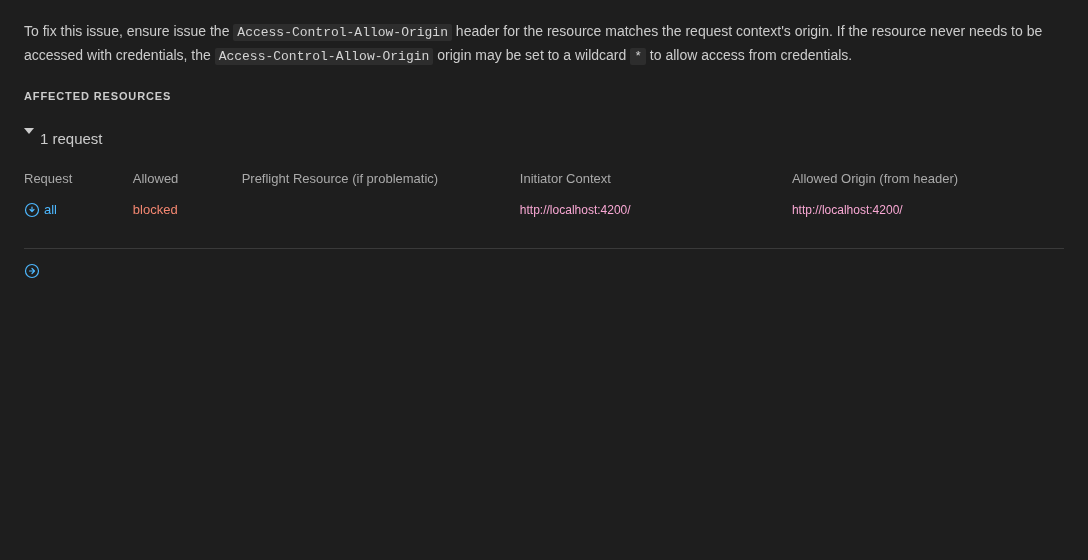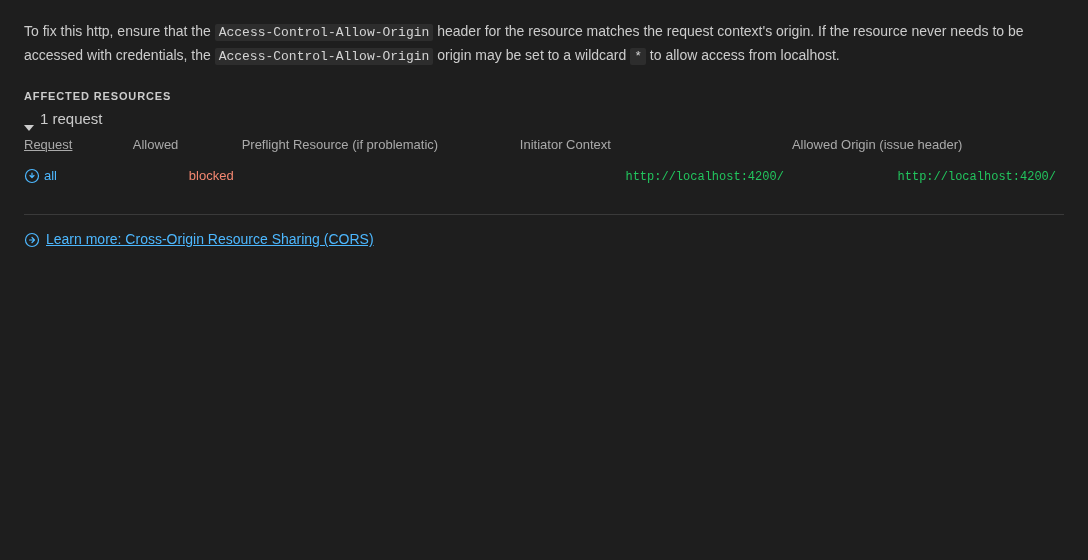--- a/index.html
+++ b/index.html
@@ -42,30 +42,31 @@
       padding: 1px 4px;
       border-radius: 2px;
       font-size: 13px;
     }
 
     .section-label {
       font-size: 11px;
       font-weight: 700;
       letter-spacing: 0.08em;
       color: #cccccc;
-      margin-bottom: 4px;
+      margin-bottom: 24px;
       text-transform: uppercase;
     }
 
     .request-toggle {
       display: flex;
-      align-items: flex-end;
+      align-items: flex-start;
       gap: 6px;
       font-size: 15px;
       color: #cccccc;
+      margin-bottom: 14px;
       cursor: pointer;
     }
 
     .triangle {
       display: inline-block;
       width: 0;
       height: 0;
       border-left: 5px solid transparent;
       border-right: 5px solid transparent;
       border-top: 6px solid #cccccc;
@@ -88,28 +89,27 @@
     }
 
     .resources-table th:first-child {
       padding-left: 0;
     }
 
     .resources-table td {
       padding: 4px 8px 4px 0;
       vertical-align: middle;
       font-size: 13px;
-      text-align: right;
     }
 
     .resources-table td:first-child {
       padding-left: 0;
     }
 
-    .col-request { min-width: 80px; text-decoration: underline; }
+    .col-request { min-width: 80px; }
     .col-status { min-width: 80px; }
     .col-preflight { min-width: 160px; }
     .col-initiator { min-width: 200px; }
     .col-allowed { min-width: 200px; }
 
     .request-link {
       color: #4db8ff;
       text-decoration: none;
       display: flex;
       align-items: center;
@@ -126,23 +126,23 @@
       width: 16px;
       height: 16px;
     }
 
     .status-blocked {
       color: #f48771;
       font-weight: 500;
     }
 
     .monospace-value {
-      font-family: Liberation Mono, monospace;
+      font-family: Liberation Sans, sans-serif;
       font-size: 12px;
-      color: #22c55e;
+      color: #f9a8d4;
     }
 
     .learn-more-section {
       margin-top: 8px;
       border-top: 1px solid #3a3a3a;
       padding-top: 14px;
     }
 
     .learn-more-link {
       color: #4db8ff;
@@ -162,38 +162,38 @@
 
     .link-icon svg {
       width: 16px;
       height: 16px;
     }
   </style>
 </head>
 <body>
 
 <div class="description-text">
-  <span>To fix this http, ensure that the </span><code>Access-Control-Allow-Origin</code><span> header for the resource matches the request context's origin. If the resource never needs to be accessed with credentials, the </span><code>Access-Control-Allow-Origin</code><span> origin may be set to a wildcard </span><code class="wildcard">*</code><span> to allow access from localhost.</span>
+  <span>To fix this issue, ensure issue the </span><code>Access-Control-Allow-Origin</code><span> header for the resource matches the request context's origin. If the resource never needs to be accessed with credentials, the </span><code>Access-Control-Allow-Origin</code><span> origin may be set to a wildcard </span><code class="wildcard">*</code><span> to allow access from credentials.</span>
 </div>
 
 <div class="section-label">AFFECTED RESOURCES</div>
 
 <div class="request-toggle">
   <span class="triangle"></span>
   <span>1 request</span>
 </div>
 
 <table class="resources-table">
   <thead>
     <tr>
       <th class="col-request">Request</th>
       <th class="col-status">Allowed</th>
       <th class="col-preflight">Preflight Resource (if problematic)</th>
       <th class="col-initiator">Initiator Context</th>
-      <th class="col-allowed">Allowed Origin (issue header)</th>
+      <th class="col-allowed">Allowed Origin (from header)</th>
     </tr>
   </thead>
   <tbody>
     <tr>
       <td>
         <a href="#" class="request-link">
           <span class="request-icon">
             <svg viewBox="0 0 16 16" fill="none" xmlns="http://www.w3.org/2000/svg">
               <circle cx="8" cy="8" r="6.5" stroke="#4db8ff" stroke-width="1.2"></circle>
               <path d="M8 5v4M6 7.5l2 2 2-2" stroke="#4db8ff" stroke-width="1.2" stroke-linecap="round" stroke-linejoin="round"></path>
@@ -219,15 +219,14 @@
 </table>
 
 <div class="learn-more-section">
   <a href="#" class="learn-more-link">
     <span class="link-icon">
       <svg viewBox="0 0 16 16" fill="none" xmlns="http://www.w3.org/2000/svg">
         <circle cx="8" cy="8" r="6.5" stroke="#4db8ff" stroke-width="1.2"></circle>
         <path d="M5.5 8h5M8 5.5l2.5 2.5-2.5 2.5" stroke="#4db8ff" stroke-width="1.2" stroke-linecap="round" stroke-linejoin="round"></path>
       </svg>
     </span>
-    <span>Learn more: Cross-Origin Resource Sharing (CORS)</span>
   </a>
 </div>
 
 </body></html>

